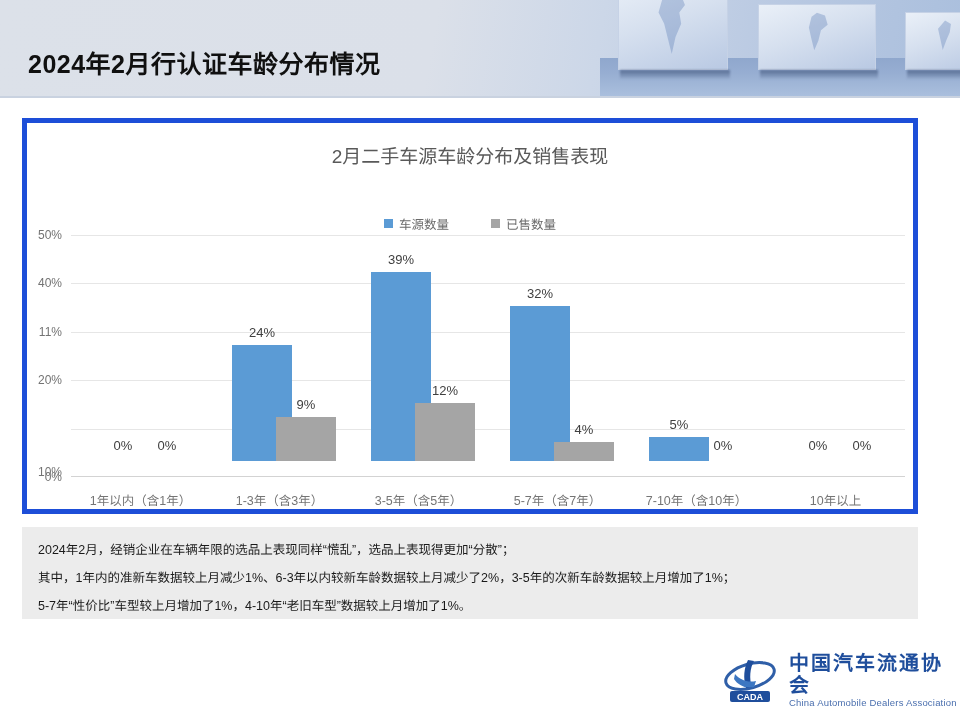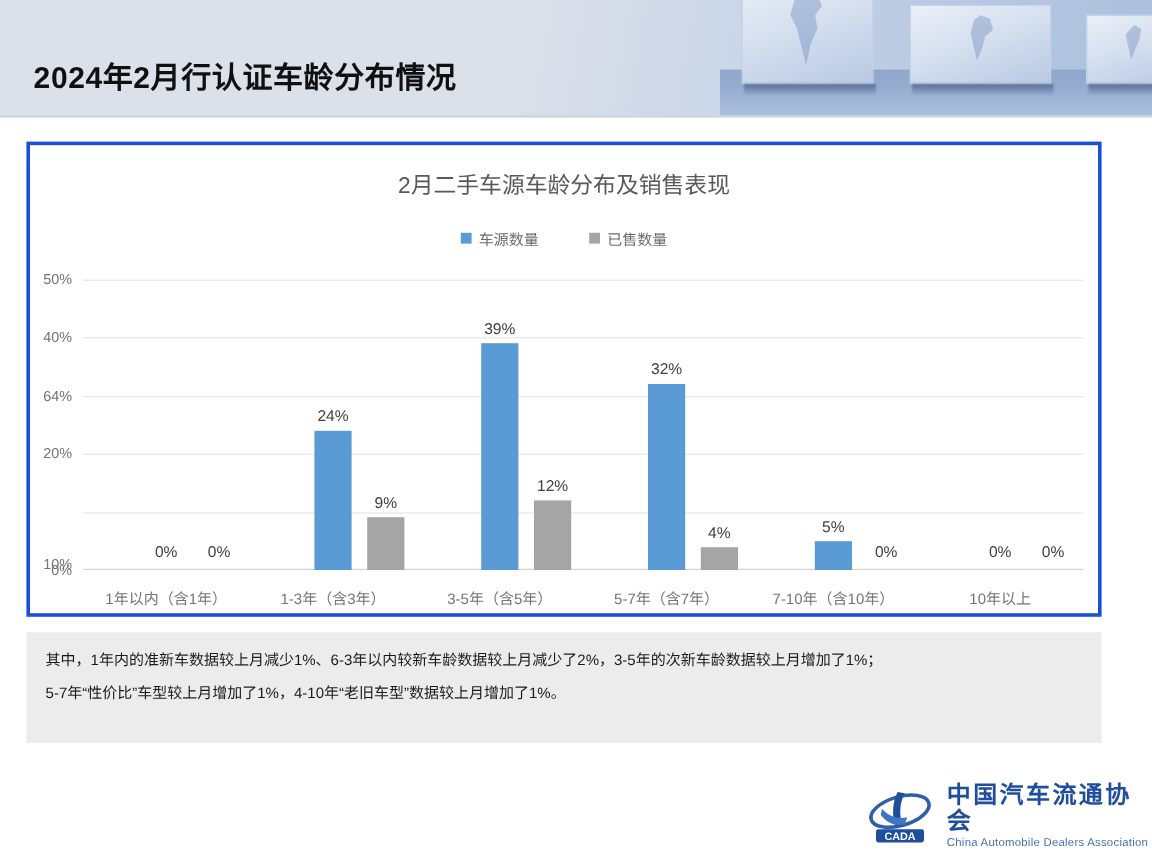--- a/index.html
+++ b/index.html
@@ -48,51 +48,51 @@
     letter-spacing: .5px; white-space: nowrap;
   }
   .header-rule {
     position: absolute; left: 0; top: 96px; width: 960px; height: 2px;
     background: #c9d2e0;
   }
 
   
   .chart-panel {
     position: absolute; left: 22px; top: 118px; width: 896px; height: 396px;
-    background: #fff; border: 3px solid #1d4ed8;
+    background: #fff; border: 5px solid #1d4ed8;
   }
   .chart-title {
     position: absolute; left: 0; top: 18px; width: 100%;
     text-align: center; font-size: 19px; color: #595959;
     font-family: "Liberation Sans", "DejaVu Sans", sans-serif;
   }
   .legend {
     position: absolute; left: 0; top: 68px; width: 100%;
     display: flex; justify-content: center; align-items: center; gap: 42px;
   }
-  .legend-item { display: flex; align-items: center; gap: 6px; }
+  .legend-item { display: flex; align-items: center; gap: 6px; margin-top: 23px; }
   .legend-swatch { width: 9px; height: 9px; display: inline-block; }
   .legend-label { font-size: 12.5px; color: #6b6b6b; }
 
   
   .plot {
     position: absolute; left: 44px; top: 112px; width: 834px; height: 242px;
   }
   .gridline {
     position: absolute; left: 0; width: 100%; height: 1px; background: #e6e6e6;
   }
   .axis-base { position: absolute; left: 0; bottom: 0; width: 100%; height: 1px; background: #d3d3d3; }
   .ytick {
     position: absolute; right: 100%; margin-right: 9px;
     font-size: 12px; color: #737373; transform: translateY(-50%);
     white-space: nowrap;
   }
   .group { position: absolute; bottom: 0; height: 100%; }
   .bar {
-    position: absolute; bottom: 0; width: 31px; margin-left: 32px;
+    position: absolute; bottom: 16px; width: 60px;
   }
   .bar.series0 { left: 22px; background: #5b9bd5; }
   .bar.series1 { left: 66px; background: #a5a5a5; }
   .bar-label {
     position: absolute; bottom: 100%; left: 50%; transform: translateX(-50%);
     margin-bottom: 5px; font-size: 13px; color: #404040; white-space: nowrap;
   }
   .bar.zero { height: 0 !important; }
   .xtick {
     position: absolute; top: 100%; margin-top: 13px; left: 0; width: 100%;
@@ -170,21 +170,21 @@
     </div>
 
     <div class="plot" id="plot">
       <div class="axis-base"></div>
     <div class="ytick" style="top: 242px;">0%</div>
         <div class="gridline" style="top: 193.6px;"></div>
         <div class="ytick" style="top: 193.6px; margin-top: 43px;">10%</div>
         <div class="gridline" style="top: 145.2px;"></div>
         <div class="ytick" style="top: 145.2px;">20%</div>
         <div class="gridline" style="top: 96.8px;"></div>
-        <div class="ytick" style="top: 96.8px;">64%</div>
+        <div class="ytick" style="top: 96.8px;">11%</div>
         <div class="gridline" style="top: 48.4px;"></div>
         <div class="ytick" style="top: 48.4px;">40%</div>
         <div class="gridline" style="top: 0px;"></div>
         <div class="ytick" style="top: 0px;">50%</div>
         <div class="group" style="left: 0px; width: 139px;">
           <div class="bar series0 zero" style="height: 0px; background: rgb(91, 155, 213);">
             <span class="bar-label" style="margin-bottom: 8px;">0%</span>
           </div>
           <div class="bar series1 zero" style="height: 0px; background: rgb(165, 165, 165);">
             <span class="bar-label" style="margin-bottom: 8px;">0%</span>
@@ -233,20 +233,21 @@
           </div>
           <div class="bar series1 zero" style="height: 0px; background: rgb(165, 165, 165);">
             <span class="bar-label" style="margin-bottom: 8px;">0%</span>
           </div>
           <div class="xtick">10年以上</div>
         </div>
       </div>
   </div>
 
   <div class="note-box">
+    <div class="note-line">2024年2月，经销企业在车辆年限的选品上表现同样“慌乱”，选品上表现得更加“分散”；</div>
     <div class="note-line">其中，1年内的准新车数据较上月减少1%、6-3年以内较新车龄数据较上月减少了2%，3-5年的次新车龄数据较上月增加了1%；</div>
     <div class="note-line">5-7年“性价比”车型较上月增加了1%，4-10年“老旧车型”数据较上月增加了1%。</div>
   </div>
 
   <div class="logo">
     <div class="logo-mark">
       <svg width="58" height="46" viewBox="0 0 58 46">
         <ellipse cx="28" cy="18" rx="25" ry="12" fill="none" stroke="#2f5fa8" stroke-width="3" transform="rotate(-16 28 18)"></ellipse>
         <path d="M26 2 C22 10 21 20 24 30 L30 30 C27 20 28 10 32 3 Z" fill="#1f4e9c"></path>
         <path d="M13 16 C18 22 26 25 34 23 L32 29 C23 31 16 27 12 21 Z" fill="#3d77c2"></path>

